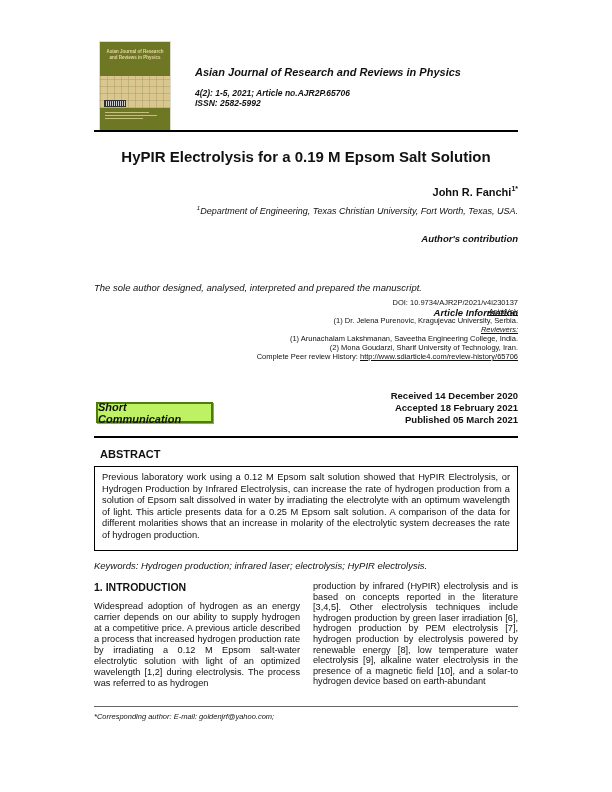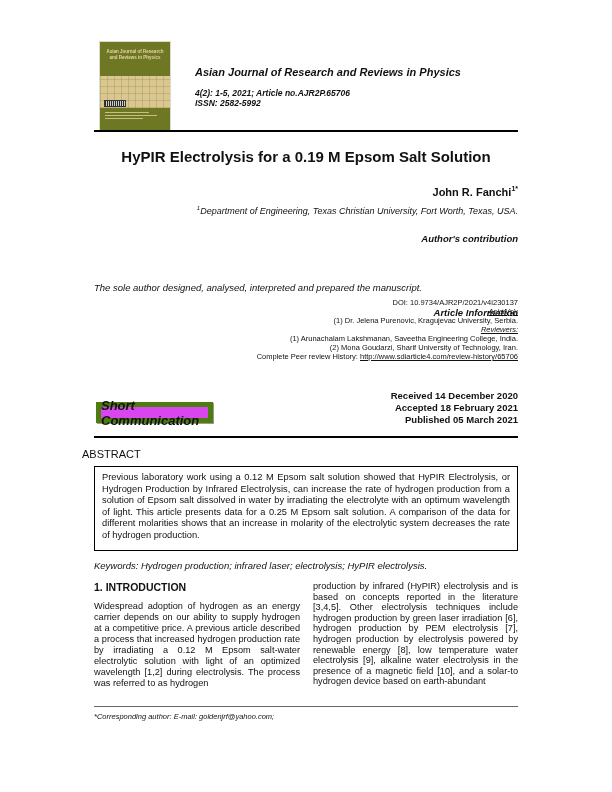--- a/index.html
+++ b/index.html
@@ -105,31 +105,31 @@
   .info-block a { color: #111; text-decoration: underline; cursor: pointer; text-align: right; }
 
   .dates {
     position: absolute; left: 94px; top: 390px; width: 424px;
     text-align: right; font-size: 9.5px; font-weight: bold; 
     line-height: 12px;
   }
   .badge {
     position: absolute; left: 96px; top: 402px;
     width: 117px; height: 21px;
-    border: 5px solid #4d7c0f;
+    border: 2px solid #4d7c0f;
     box-shadow: 1px 1px 0 #999;
     display: flex; align-items: center; justify-content: center;
-    font-size: 13px; font-weight: bold; font-style: italic;
-    background: #d946ef;
+    font-size: 11px; font-weight: bold; font-style: italic;
+    background: #bef264;
   }
 
   
   .abstract-heading {
-    position: absolute; left: 82px; top: 448px;
-    font-size: 11px; font-weight: normal;
+    position: absolute; left: 100px; top: 448px;
+    font-size: 11px; font-weight: bold;
   }
   .abstract-box {
     position: absolute; left: 94px; top: 466px; width: 424px;
     border: 1px solid #000;
     padding: 5px 7px 8px 7px;
     font-size: 9.3px; line-height: 11.6px; text-align: justify;
   }
   .keywords {
     position: absolute; left: 94px; top: 560px; width: 424px;
     font-size: 9.5px; font-style: italic;

